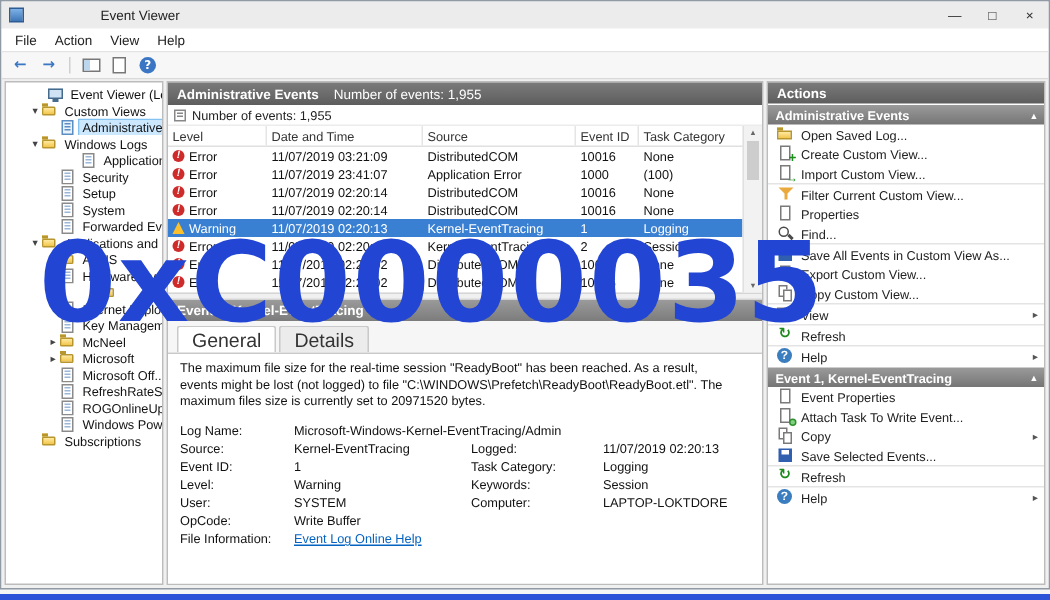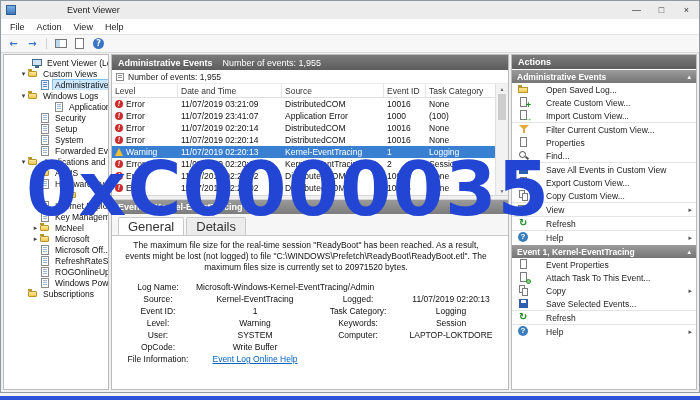--- a/index.html
+++ b/index.html
@@ -88,38 +88,38 @@
 
   .splitter{height:3px;flex:none;background:#f0f0f0;border-top:1px solid #d5d5d5;border-bottom:1px solid #d5d5d5;}
 
   .preview{flex:1;min-height:0;display:flex;flex-direction:column;}
   .preview-title{height:14px;flex:none;background:linear-gradient(#9a9a9a,#7c7c7c);color:#fff;
                  font-size:9px;font-weight:bold;display:flex;align-items:center;padding:0 6px;}
   .tabs{flex:none;display:flex;padding:3px 6px 0;gap:2px;background:#f6f6f6;}
   .tab{font-size:13px;padding:1px 9px;border:1px solid #c9c9c9;border-bottom:none;background:#ececec;
        color:#333;border-radius:2px 2px 0 0;}
   .tab.active{background:#fff;}
-  .tab-body{flex:1;border-top:1px solid #c9c9c9;background:#fff;padding:4px 8px;font-size:8.5px;overflow:hidden;text-align:center;}
+  .tab-body{flex:1;border-top:1px solid #c9c9c9;background:#fff;padding:4px 8px;font-size:8.5px;overflow:hidden;}
   .desc{color:#111;line-height:1.3;max-width:372px;}
   .fields{margin-top:8px;}
   .frow{display:flex;height:12px;align-items:center;font-size:8.5px;color:#111;}
   .fl1{width:76px;flex:none;}
   .fv1{width:118px;flex:none;white-space:nowrap;}
   .fl2{width:88px;flex:none;}
   .fv2{flex:1;white-space:nowrap;overflow:hidden;}
   .link{color:#0563c1;text-decoration:underline;}
 
   
   .actions{width:186px;flex:none;display:flex;flex-direction:column;background:#fff;border:1px solid #bcbcbc;box-sizing:border-box;}
   .actions-title{height:14px;flex:none;background:linear-gradient(#7b7b7b,#5d5d5d);color:#fff;
                  font-weight:bold;font-size:9px;display:flex;align-items:center;padding:0 6px;}
   .sec-header{height:13px;flex:none;background:linear-gradient(#9b9b9b,#757575);color:#fff;font-size:8.5px;
               font-weight:bold;display:flex;align-items:center;justify-content:space-between;padding:0 5px;margin-top:1px;}
   .collapse{font-size:7px;font-family:"DejaVu Sans",sans-serif;}
-  .act-item{height:13px;display:flex;align-items:center;gap:16px;padding:0 4px 0 6px;font-size:8.5px;color:#222;}
+  .act-item{height:13px;display:flex;align-items:center;gap:4px;padding:0 4px 0 6px;font-size:8.5px;color:#222;}
   .act-item.divider{border-top:1px solid #e4e4e4;}
   .act-label{flex:1;white-space:nowrap;overflow:hidden;}
   .act-arrow{font-size:7px;color:#555;width:8px;text-align:right;font-family:"DejaVu Sans",sans-serif;}
 
   
   .icn{width:12px;height:11px;flex:none;position:relative;display:inline-block;}
   .i-open::before{content:"";position:absolute;left:0;top:3px;width:10px;height:6px;
       background:linear-gradient(#ffe9a0,#f2c64d);border:1px solid #b8962e;box-sizing:border-box;}
   .i-open::after{content:"";position:absolute;left:0;top:1px;width:4px;height:2px;background:#f2c64d;border:1px solid #b8962e;box-sizing:border-box;}
   .i-doc-base::before,.i-create::before,.i-import::before,.i-props::before,.i-export::before,.i-task::before{
@@ -606,21 +606,21 @@
       </div>
 
         <div class="act-item">
           <span class="icn i-props"></span>
           <span class="act-label">Event Properties</span>
           <span class="act-arrow"></span>
         </div>
 
         <div class="act-item">
           <span class="icn i-task"></span>
-          <span class="act-label">Attach Task To This Event...</span>
+          <span class="act-label">Attach Task To Write Event...</span>
           <span class="act-arrow"></span>
         </div>
 
         <div class="act-item">
           <span class="icn i-copy"></span>
           <span class="act-label">Copy</span>
           <span class="act-arrow">▸</span>
         </div>
 
         <div class="act-item">

